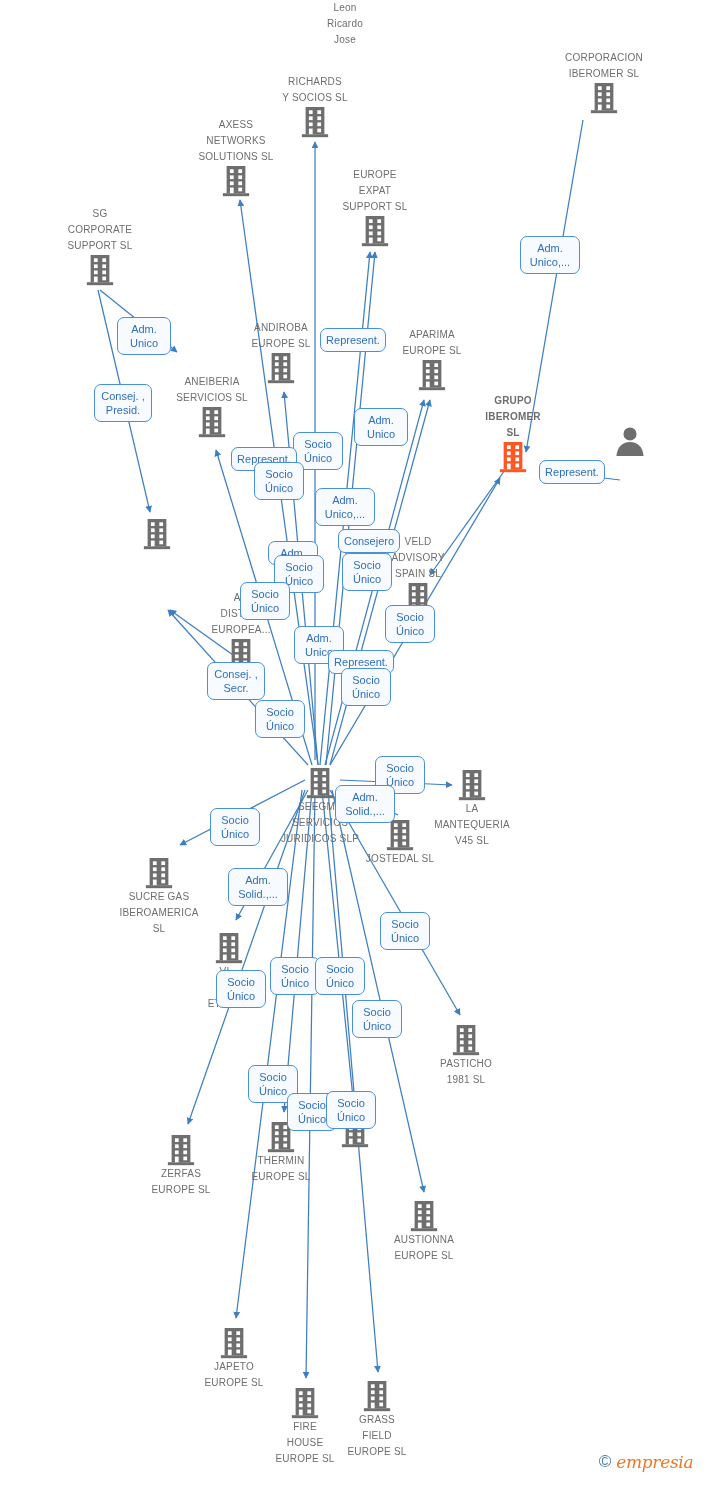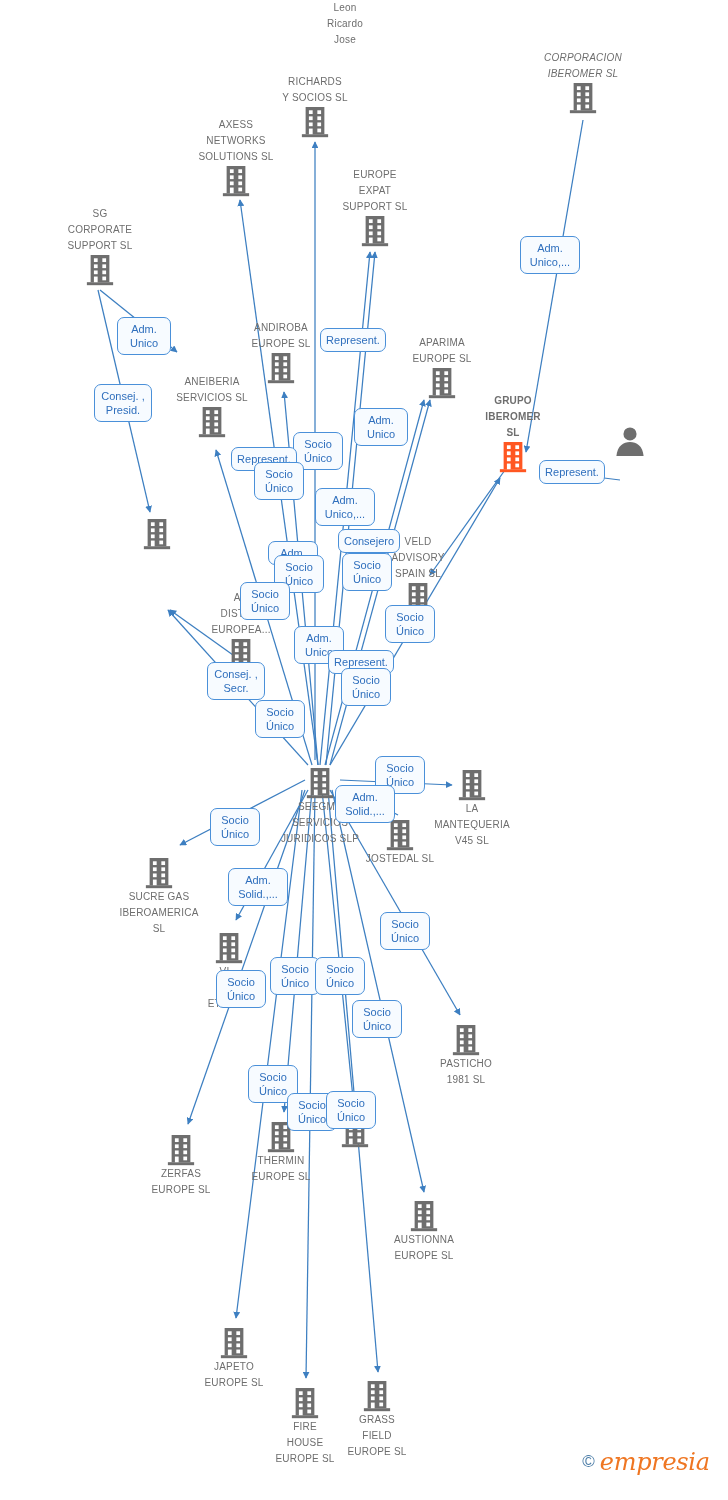--- a/index.html
+++ b/index.html
@@ -70,21 +70,21 @@
     font-size: 19px;
   }
   .wm-c {
     color: #4d7ea8;
     font-size: 17px;
   }
   .wm-text {
     color: #ef7622;
     font-family: "DejaVu Serif", serif;
     font-style: italic;
-    font-size: 24px;
+    font-size: 17px;
     letter-spacing: -0.3px;
   }
 </style>
 </head>
 <body>
 
 <div id="canvas">
 
   <svg id="edge-layer" viewBox="0 0 728 1500" xmlns="http://www.w3.org/2000/svg">
     <defs>
@@ -118,21 +118,21 @@
         <path d="M 322,790 L 354,1108" marker-end="url(#arrow)"></path>
         <path d="M 332,790 L 424,1192" marker-end="url(#arrow)"></path>
         <path d="M 302,790 L 236,1318" marker-end="url(#arrow)"></path>
         <path d="M 315,790 L 306,1378" marker-end="url(#arrow)"></path>
         <path d="M 328,790 L 378,1372" marker-end="url(#arrow)"></path>
         <path d="M 398,815 L 350,790" marker-end="url(#arrow)"></path>
       </g>
   </svg>
 
   <div id="nodes">
-      <div class="node" style="left: 583px; top: 50px; font-style: italic;">
+      <div class="node" style="left: 604px; top: 50px;">
         <div class="node-label">CORPORACION
 IBEROMER  SL</div>
         <div>
           <svg class="node-icon" width="30" height="32" viewBox="0 0 32 34" xmlns="http://www.w3.org/2000/svg">
             <rect x="6" y="1" width="20" height="29" fill="#6e6e6e"></rect>
             <rect x="2" y="30" width="28" height="3.2" fill="#6e6e6e"></rect>
             <rect x="9.5" y="4.5" width="4" height="4" fill="#ffffff"></rect>
             <rect x="18.5" y="4.5" width="4" height="4" fill="#ffffff"></rect>
             <rect x="9.5" y="11" width="4" height="4" fill="#ffffff"></rect>
             <rect x="18.5" y="11" width="4" height="4" fill="#ffffff"></rect>
@@ -229,21 +229,21 @@
             <rect x="18.5" y="4.5" width="4" height="4" fill="#ffffff"></rect>
             <rect x="9.5" y="11" width="4" height="4" fill="#ffffff"></rect>
             <rect x="18.5" y="11" width="4" height="4" fill="#ffffff"></rect>
             <rect x="9.5" y="17.5" width="4" height="4" fill="#ffffff"></rect>
             <rect x="18.5" y="17.5" width="4" height="4" fill="#ffffff"></rect>
             <rect x="18.5" y="24" width="4" height="4" fill="#ffffff"></rect>
             <rect x="9.5" y="24" width="4" height="6" fill="#ffffff"></rect>
           </svg>
         </div>
       </div>
-      <div class="node" style="left: 442px; top: 327px; margin-top: 8px;">
+      <div class="node" style="left: 432px; top: 327px;">
         <div class="node-label">APARIMA
 EUROPE  SL</div>
         <div>
           <svg class="node-icon" width="30" height="32" viewBox="0 0 32 34" xmlns="http://www.w3.org/2000/svg">
             <rect x="6" y="1" width="20" height="29" fill="#6e6e6e"></rect>
             <rect x="2" y="30" width="28" height="3.2" fill="#6e6e6e"></rect>
             <rect x="9.5" y="4.5" width="4" height="4" fill="#ffffff"></rect>
             <rect x="18.5" y="4.5" width="4" height="4" fill="#ffffff"></rect>
             <rect x="9.5" y="11" width="4" height="4" fill="#ffffff"></rect>
             <rect x="18.5" y="11" width="4" height="4" fill="#ffffff"></rect>

